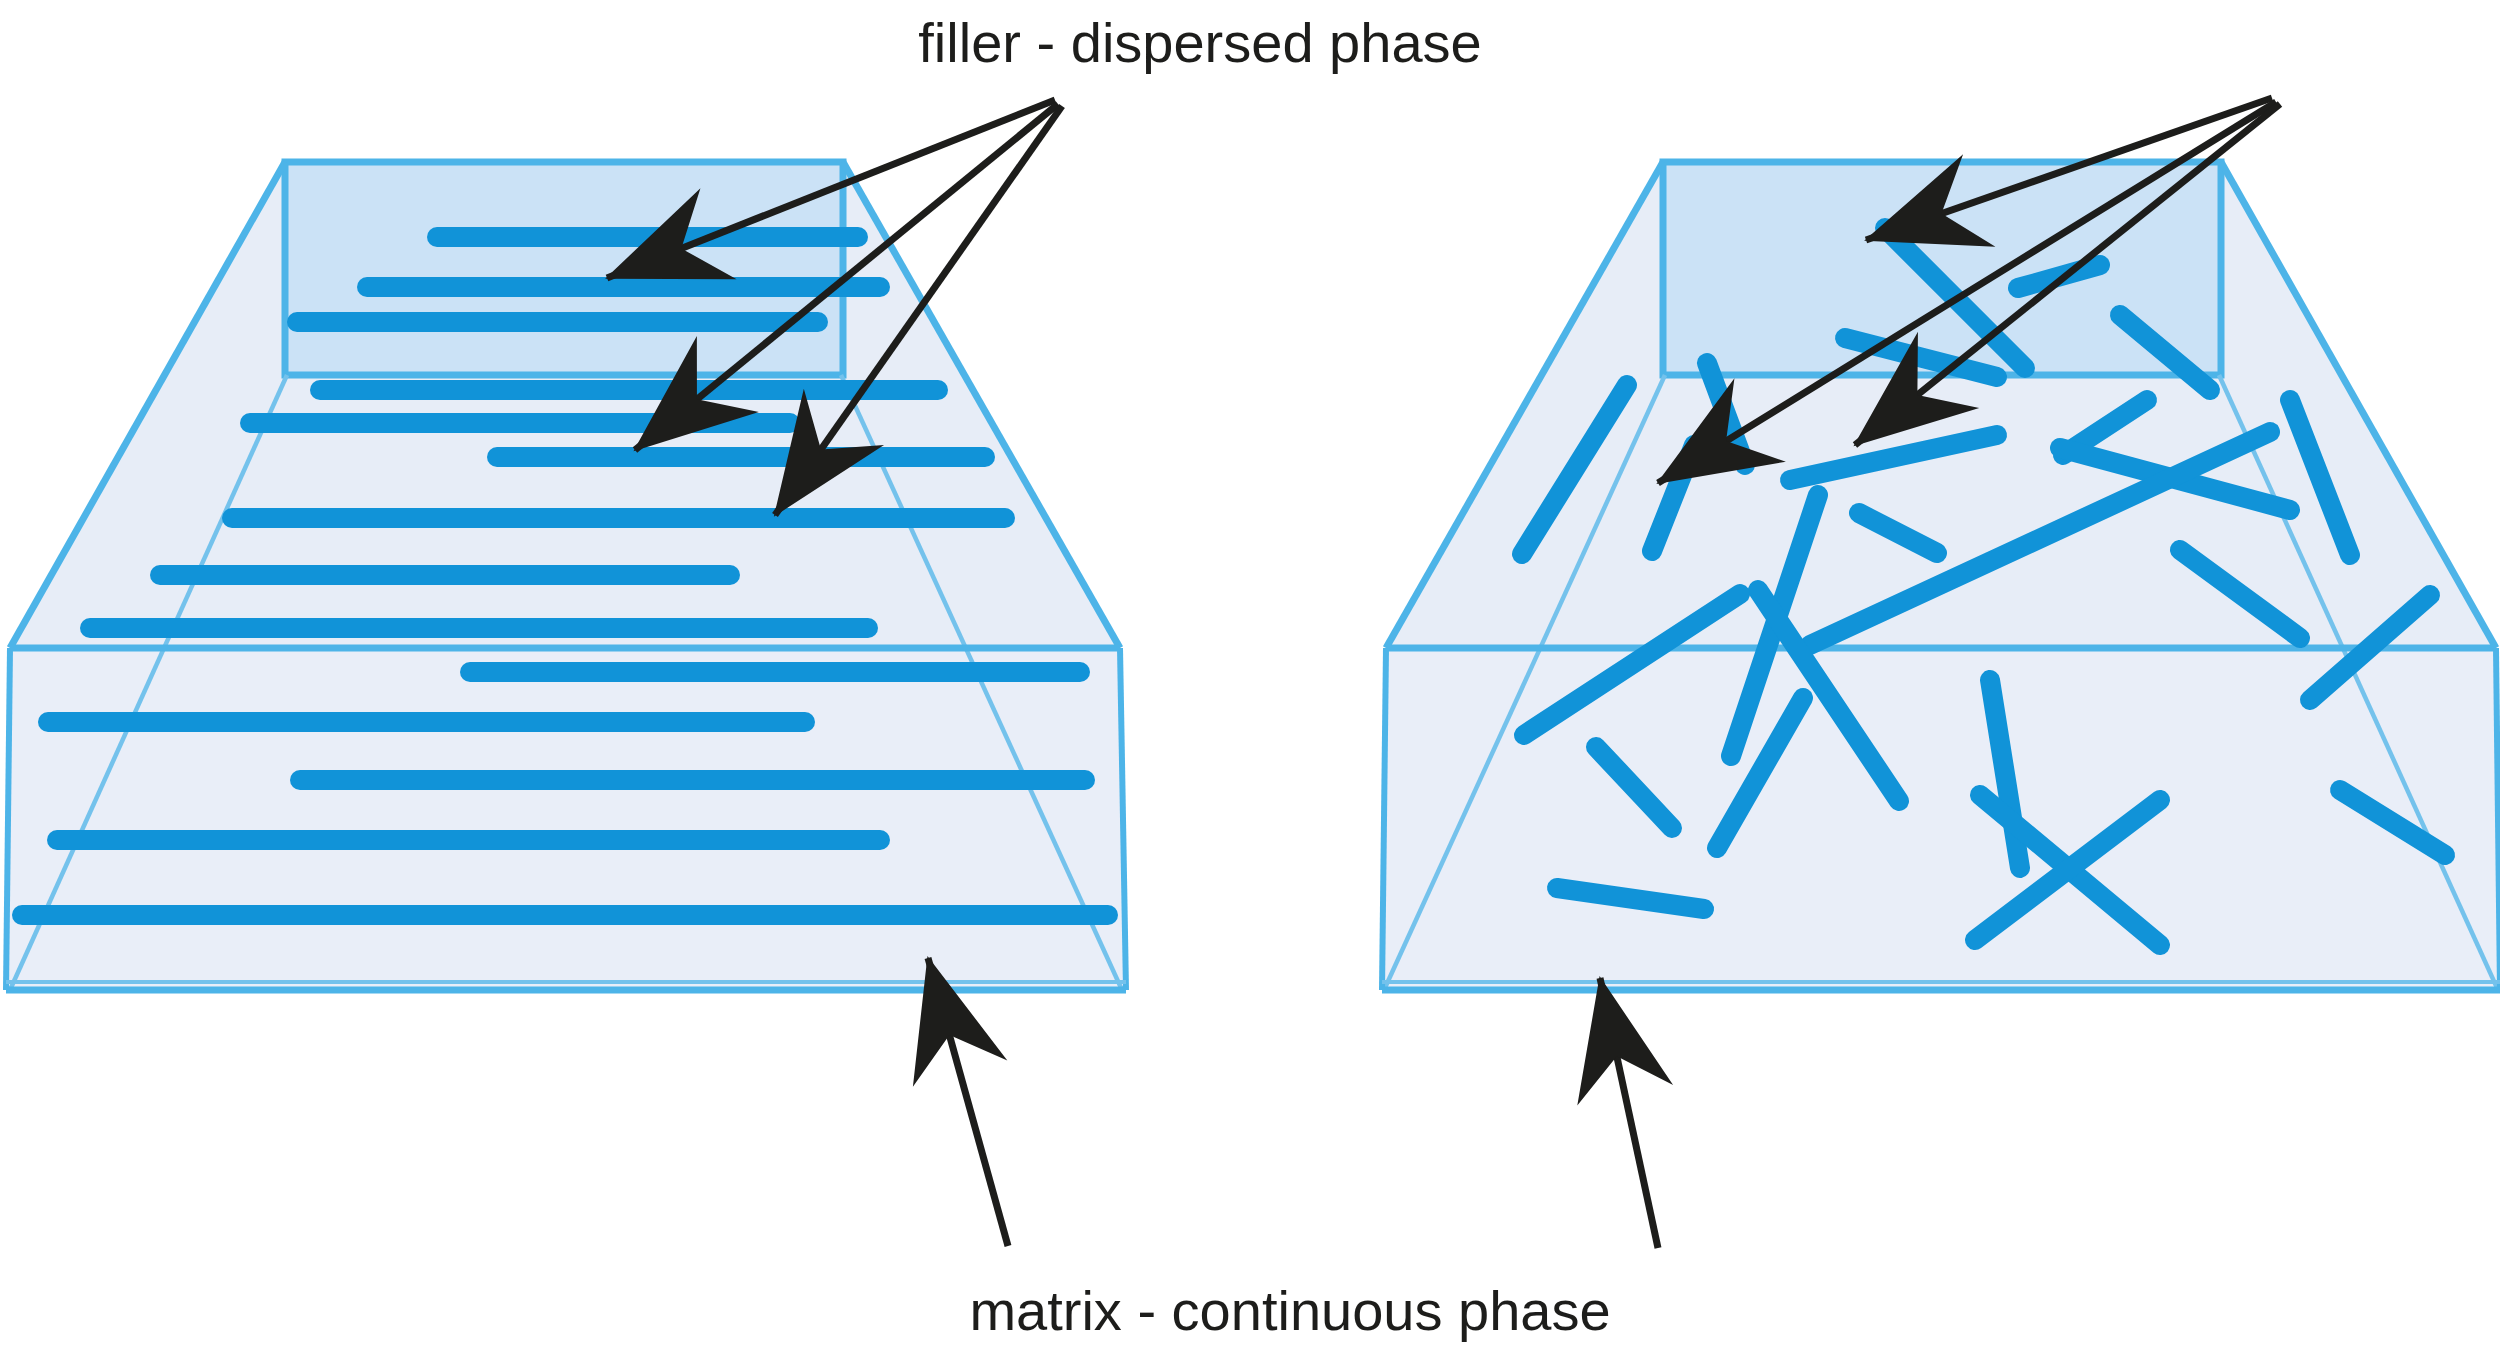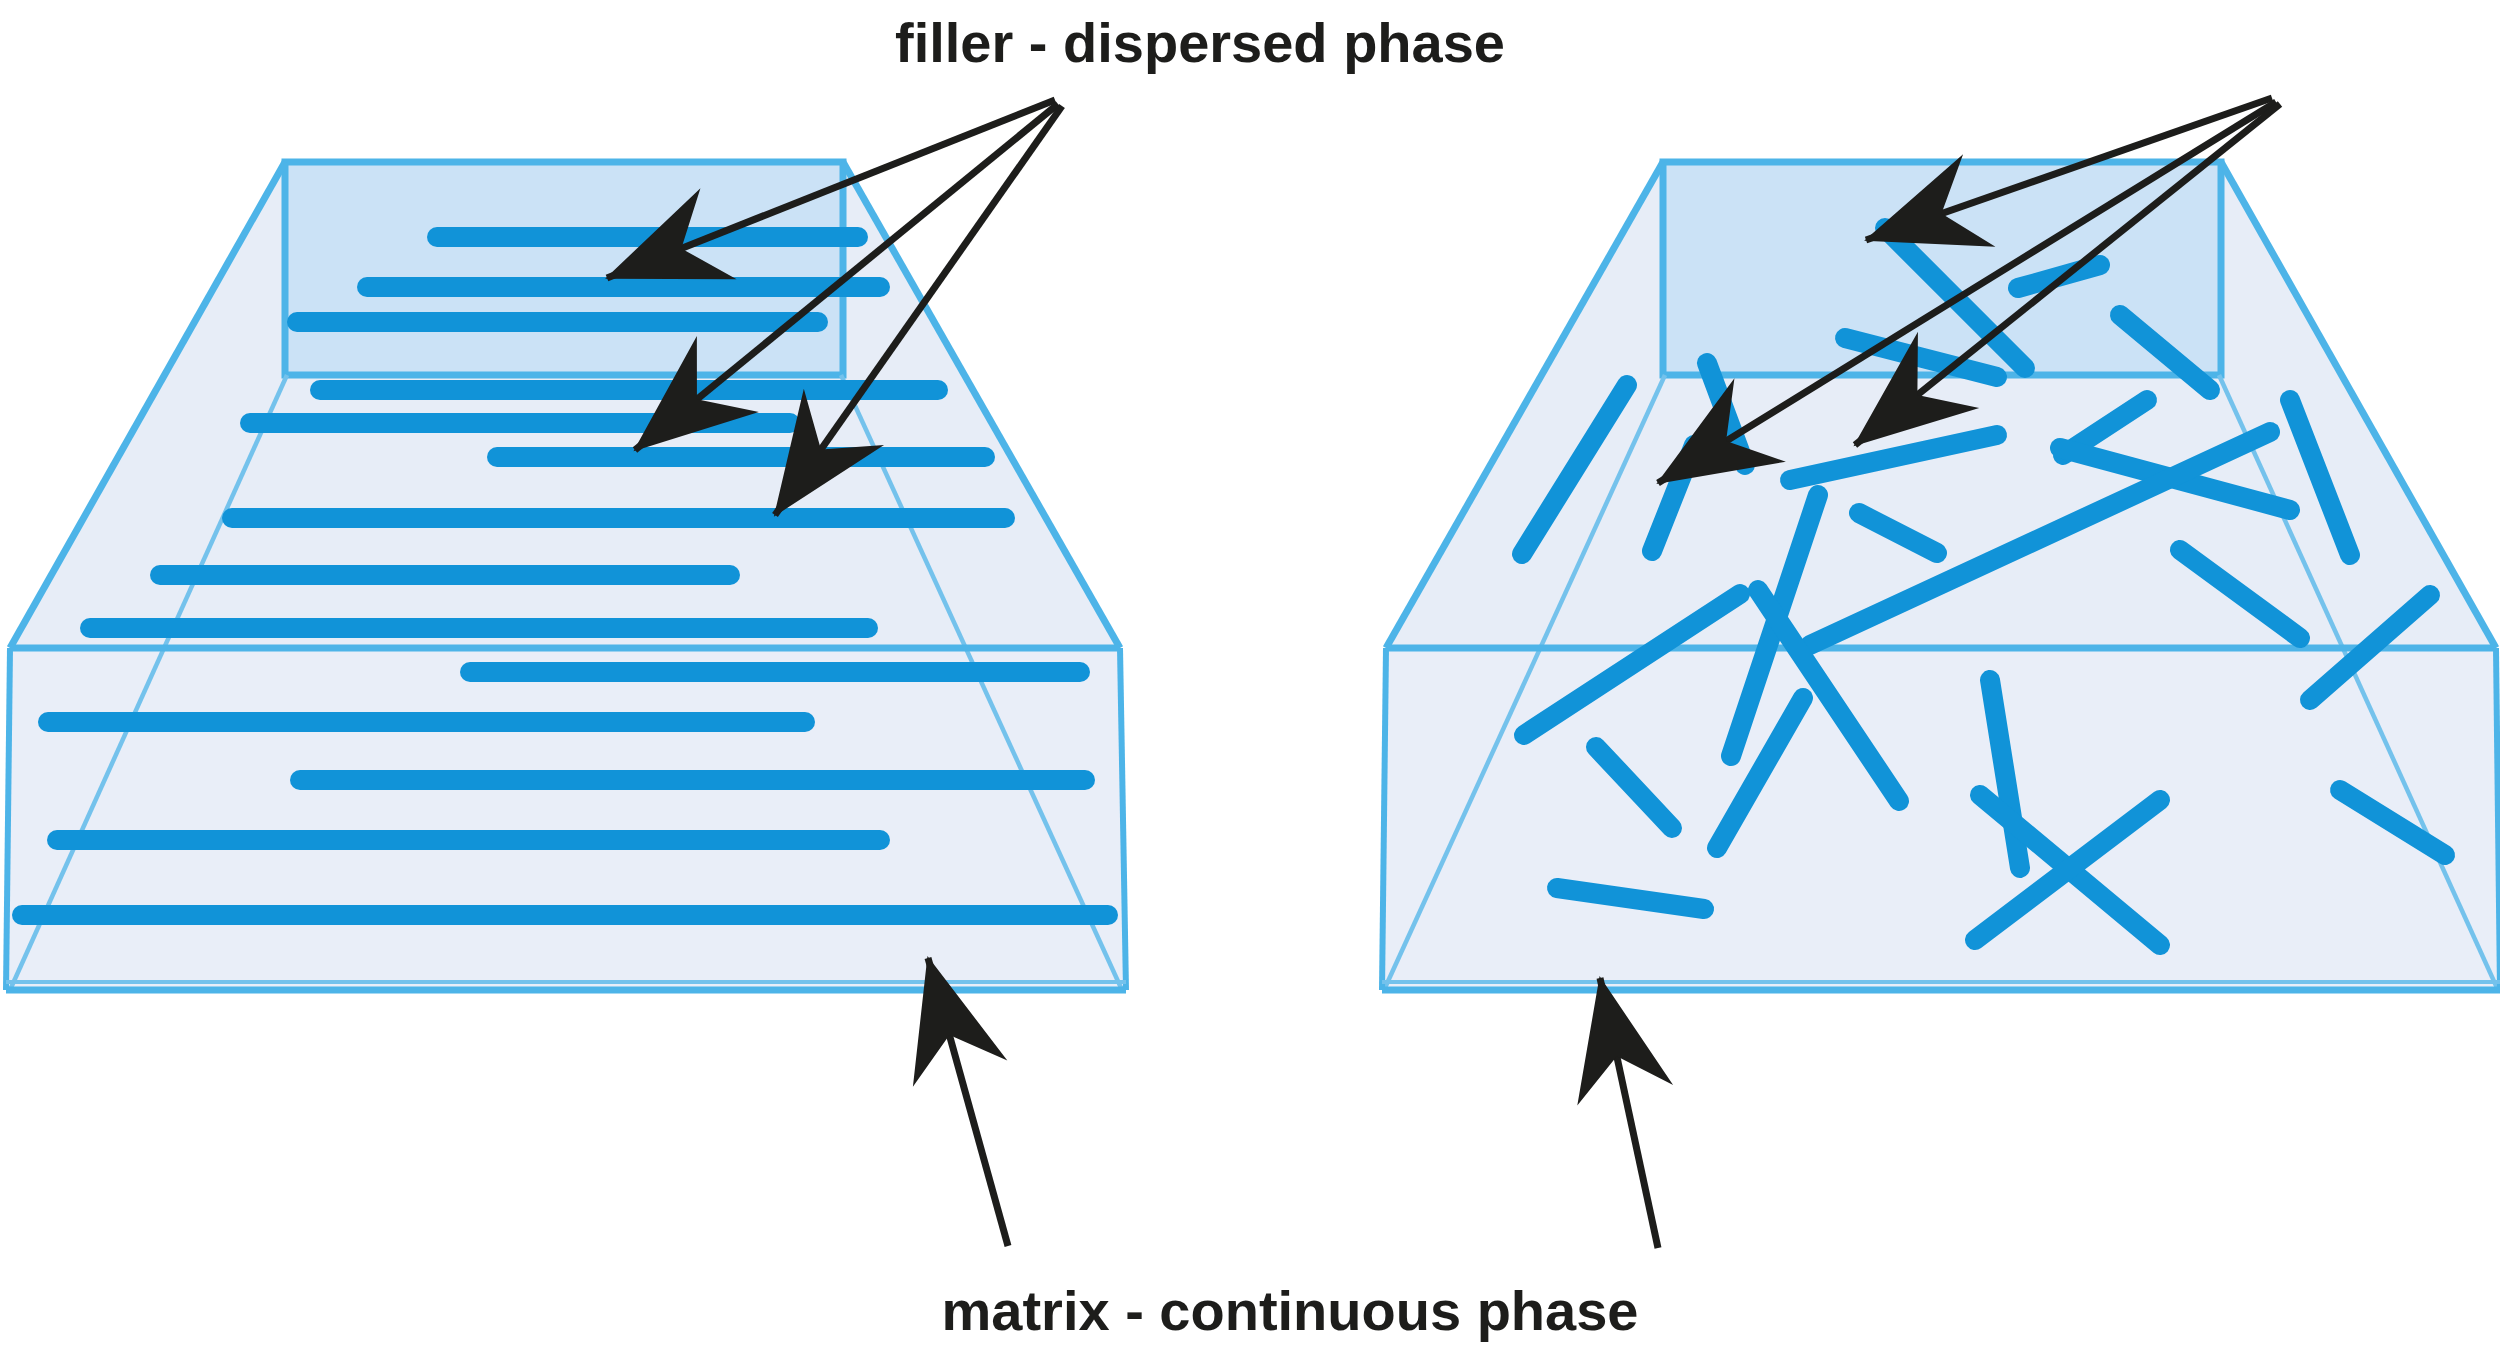--- a/index.html
+++ b/index.html
@@ -3,21 +3,20 @@
 <meta charset="utf-8">
 <style>
   html,body{margin:0;padding:0;background:#ffffff;}
   .page{
     width:100vw;
     height:54.36vw; 
     max-height:100vh;
     overflow:hidden;
     background:#ffffff;
     font-family:"Liberation Sans", sans-serif;
-    font-weight:bold;
   }
   svg{display:block;width:100%;height:100%;}
   text.diagram-label{
     font-family:"Liberation Sans","DejaVu Sans",sans-serif;
     font-size:56px;
     fill:#1d1d1b;
     text-anchor:middle;
   }
 </style>
 </head>

